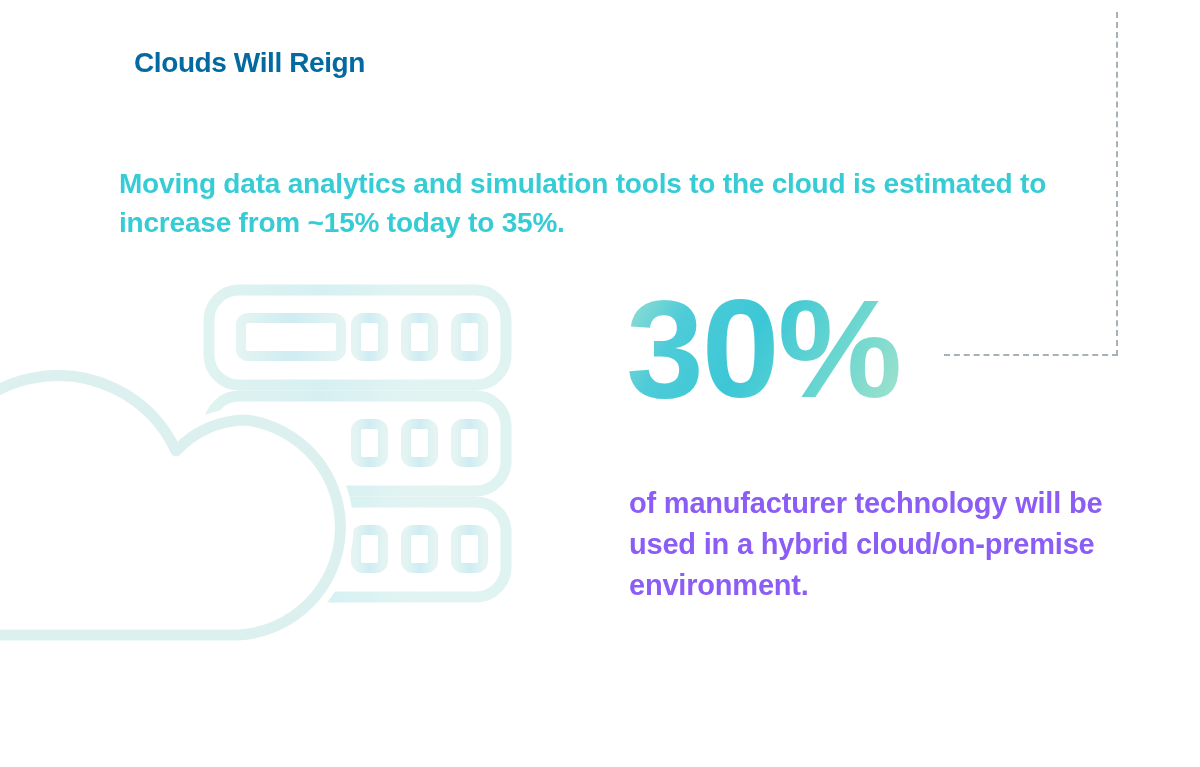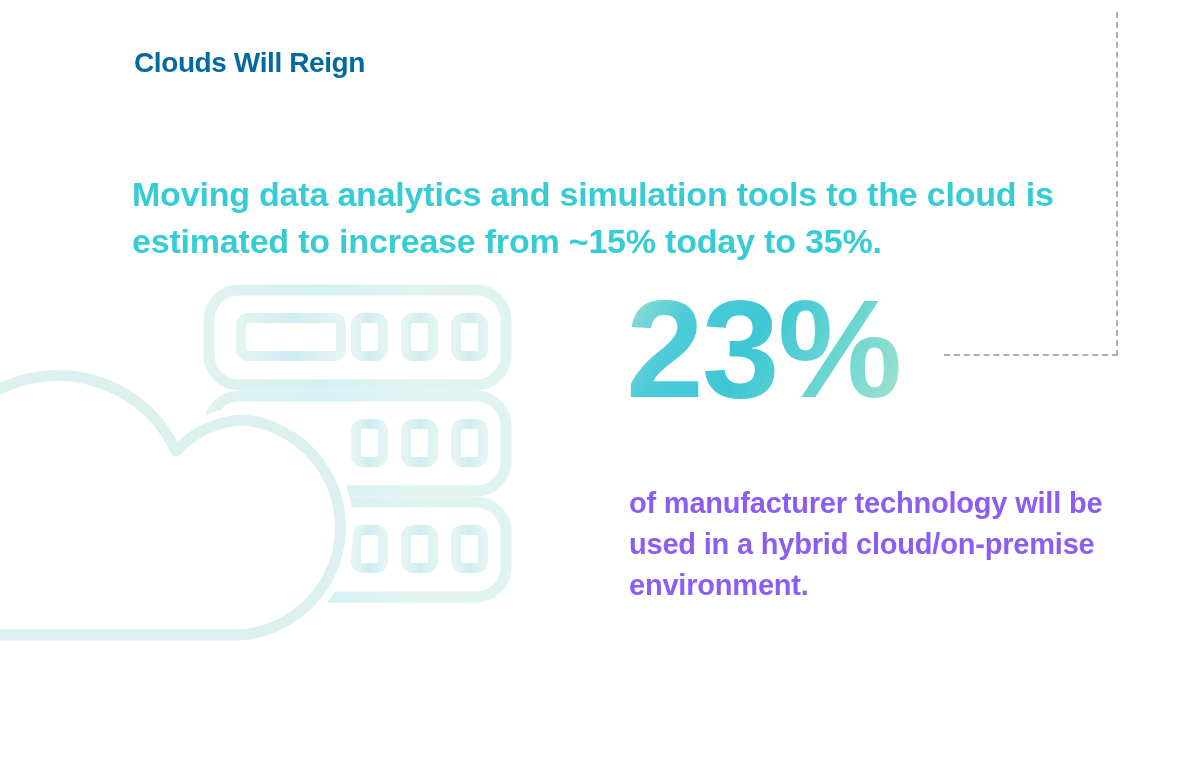--- a/index.html
+++ b/index.html
@@ -64,26 +64,25 @@
     white-space: nowrap;
     margin-left: 15px;
   }
 
   
   .subhead {
     position: absolute;
     left: 119px;
     top: 137px;
     width: 980px;
-    font-size: 34px;
+    font-size: 28px;
     font-weight: bold;
     letter-spacing: -0.2px;
     color: #35ccd5;
     line-height: 1.38;
-    margin-left: 13px;
   }
 
   
   .stat-number {
     position: absolute;
     left: 626px;
     top: 279px;
     font-size: 140px;
     font-weight: bold;
     letter-spacing: -2px;
@@ -180,17 +179,17 @@
                a 130 130 0 0 0 -248 55
                a 118 118 0 0 0 10 129
                Z" fill="#ffffff" stroke="#dcf1ef" stroke-width="11" stroke-linejoin="round"></path>
     </svg>
   </div>
 
   <h1 class="headline">Clouds Will Reign</h1>
 
   <p class="subhead">Moving data analytics and simulation tools to the cloud is estimated to increase from ~15% today to 35%.</p>
 
-  <div class="stat-number">23%</div>
+  <div class="stat-number">30%</div>
 
   <p class="stat-caption">of manufacturer technology will be used in a hybrid cloud/on-premise environment.</p>
 
 </div>
 
 </body></html>

